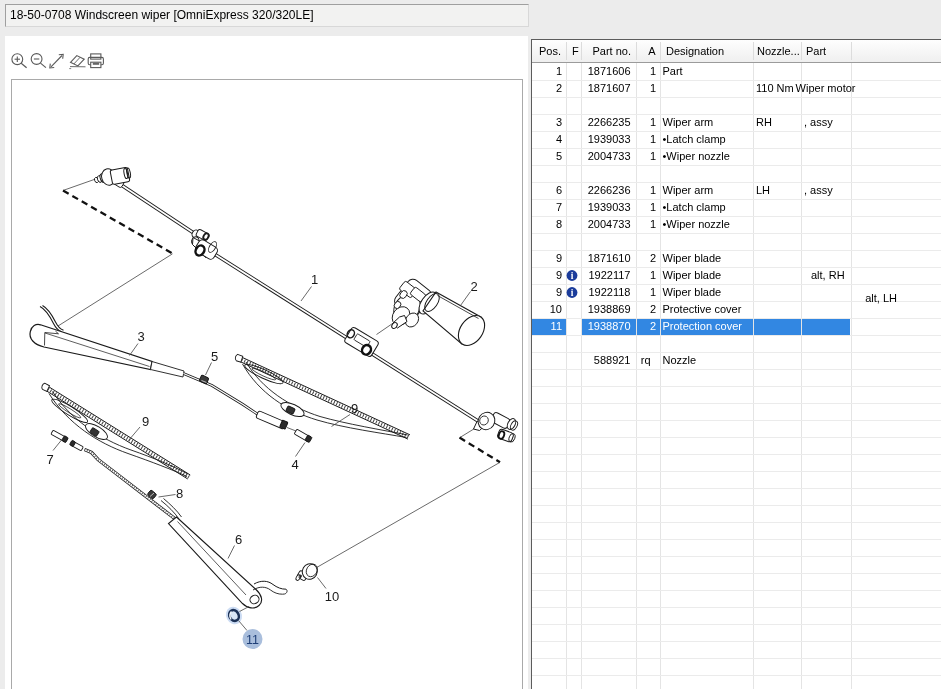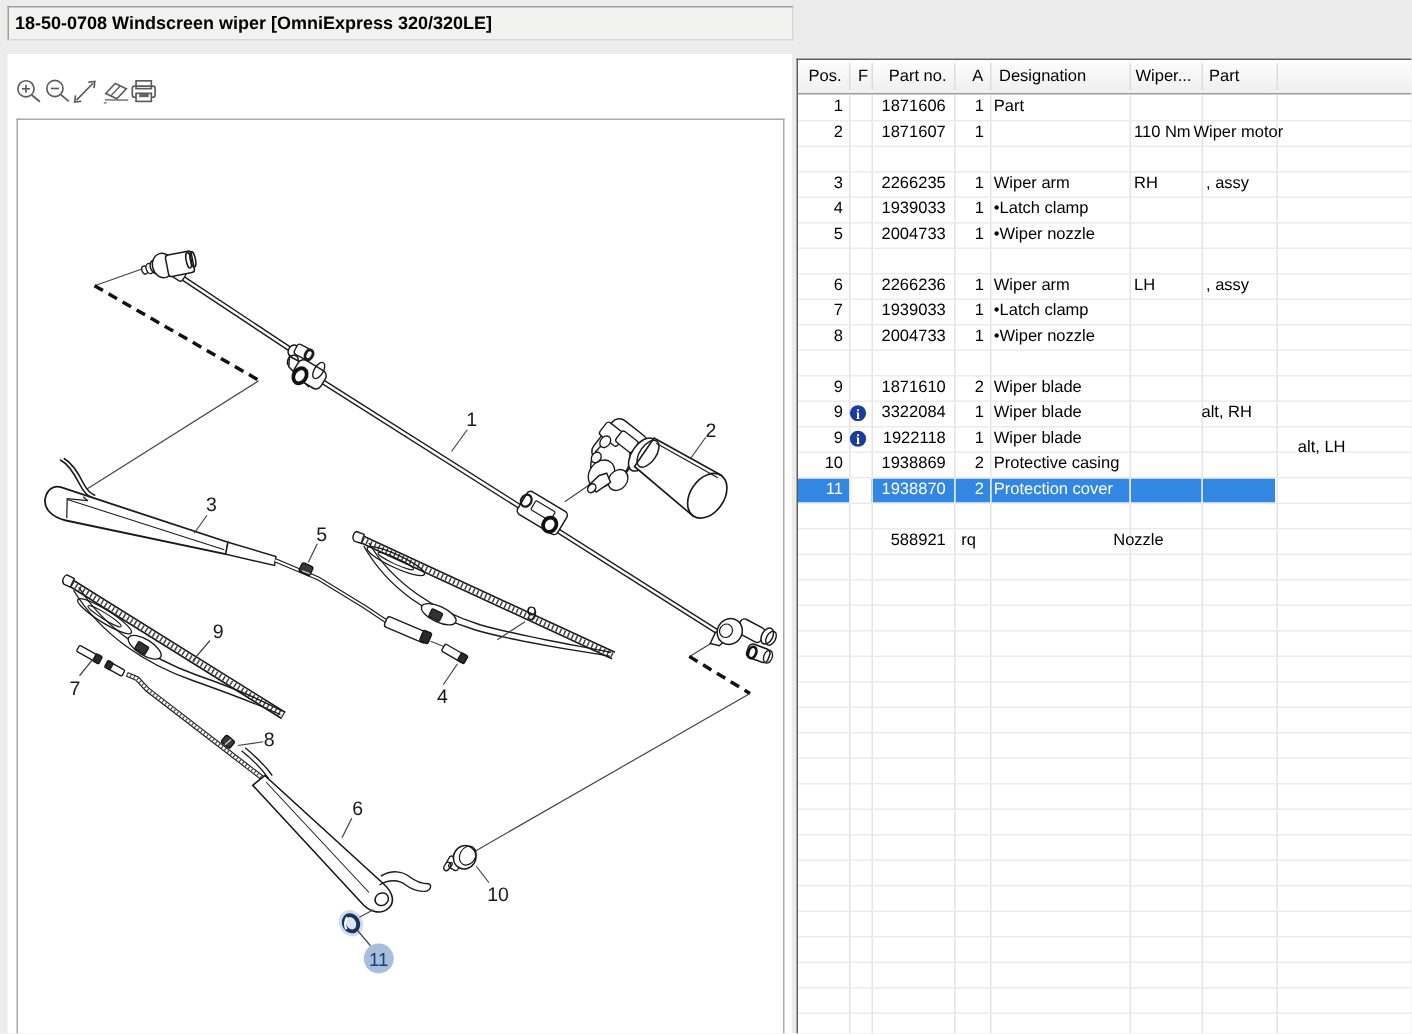--- a/index.html
+++ b/index.html
@@ -1,17 +1,17 @@
 <!DOCTYPE html>
 <html><head><meta charset="utf-8"><style>
 * {margin:0;padding:0}
 html,body {width:941px;height:689px;background:#ececec;font-family:"Liberation Sans",sans-serif;position:relative;overflow:hidden}
 .titlebar {position:absolute;left:5px;top:4px;width:518px;height:21px;background:#f2f2f1;
   border:1px solid #9f9f9f;border-bottom-color:#d8d8d8;border-right-color:#d8d8d8;
-  font-size:12px;font-weight:bold;line-height:21px;padding-left:4px;color:#000}
+  font-size:12px;font-weight:normal;line-height:21px;padding-left:4px;color:#000}
 .panel {position:absolute;left:5px;top:36px;width:523px;height:653px;background:#fff}
 .canvas {position:absolute;left:11px;top:79px;width:512px;height:610px;border:1px solid #a9a9a9;border-bottom:none;background:#fff;box-sizing:border-box}
 .tbl {position:absolute;left:531px;top:39px;width:410px;height:650px;background:#fff;
   border-left:1px solid #5c5c5c;border-top:1px solid #5c5c5c;box-sizing:border-box}
 .hdr {position:absolute;left:532px;top:40px;width:409px;height:22px;
   background:linear-gradient(#fefefe,#efefef);border-bottom:1px solid #9b9b9b}
 .hc {position:absolute;top:40px;height:22px;line-height:22px;font-size:11px;color:#000;white-space:nowrap}
 .t {font-size:11px}
 </style></head>
 <body>
@@ -186,21 +186,21 @@
 <circle cx="252.5" cy="639" r="10" fill="#a9bedc"></circle>
 <text x="252.5" y="643.8" font-size="12.5" fill="#1f3f77" text-anchor="middle" font-family="Liberation Sans, sans-serif">11</text>
 </svg>
 <div class="tbl"></div>
 <div class="hdr"></div>
 <div class="hc" style="left:532px;width:29px;text-align:right">Pos.</div>
 <div class="hc" style="left:572px;width:7px;overflow:hidden">F</div>
 <div class="hc" style="left:580px;width:51px;text-align:right">Part no.</div>
 <div class="hc" style="left:630px;width:25.5px;text-align:right">A</div>
 <div class="hc" style="left:666px">Designation</div>
-<div class="hc" style="left:757px">Wiper...</div>
+<div class="hc" style="left:757px">Nozzle...</div>
 <div class="hc" style="left:806px">Part</div>
 <div style="position:absolute;left:565.5px;top:42px;width:1px;height:18px;background:#dcdcdc"></div>
 <div style="position:absolute;left:580.5px;top:42px;width:1px;height:18px;background:#dcdcdc"></div>
 <div style="position:absolute;left:635.5px;top:42px;width:1px;height:18px;background:#dcdcdc"></div>
 <div style="position:absolute;left:659.5px;top:42px;width:1px;height:18px;background:#dcdcdc"></div>
 <div style="position:absolute;left:753px;top:42px;width:1px;height:18px;background:#dcdcdc"></div>
 <div style="position:absolute;left:801px;top:42px;width:1px;height:18px;background:#dcdcdc"></div>
 <div style="position:absolute;left:851px;top:42px;width:1px;height:18px;background:#dcdcdc"></div>
 <div class="t">
 <div style="position:absolute;left:532px;top:319px;width:33.5px;height:16px;background:#3287e2"></div>
@@ -291,37 +291,37 @@
 <div style="position:absolute;left:659.5px;top:216px;width:200px;height:17px;line-height:17px;text-align:left;color:#000;padding-right:4px;padding-left:3px;box-sizing:border-box;white-space:nowrap;overflow:visible">•Wiper nozzle</div>
 <div style="position:absolute;left:532px;top:250px;width:33.5px;height:17px;line-height:17px;text-align:right;color:#000;padding-right:3.5px;padding-left:0px;box-sizing:border-box;white-space:nowrap;overflow:visible">9</div>
 <div style="position:absolute;left:580.5px;top:250px;width:55.0px;height:17px;line-height:17px;text-align:right;color:#000;padding-right:5px;padding-left:0px;box-sizing:border-box;white-space:nowrap;overflow:visible">1871610</div>
 <div style="position:absolute;left:635.5px;top:250px;width:24.0px;height:17px;line-height:17px;text-align:right;color:#000;padding-right:3.5px;padding-left:0px;box-sizing:border-box;white-space:nowrap;overflow:visible">2</div>
 <div style="position:absolute;left:659.5px;top:250px;width:200px;height:17px;line-height:17px;text-align:left;color:#000;padding-right:4px;padding-left:3px;box-sizing:border-box;white-space:nowrap;overflow:visible">Wiper blade</div>
 <div style="position:absolute;left:532px;top:267px;width:33.5px;height:17px;line-height:17px;text-align:right;color:#000;padding-right:3.5px;padding-left:0px;box-sizing:border-box;white-space:nowrap;overflow:visible">9</div>
 <svg style="position:absolute;left:565px;top:267px" width="15" height="17">
       <circle cx="7" cy="8.5" r="5.4" fill="#1b3c9b"></circle>
       <text x="7" y="12.2" font-size="9.5" font-weight="bold" fill="#fff" text-anchor="middle" font-family="Liberation Serif, serif">i</text>
     </svg>
-<div style="position:absolute;left:580.5px;top:267px;width:55.0px;height:17px;line-height:17px;text-align:right;color:#000;padding-right:5px;padding-left:0px;box-sizing:border-box;white-space:nowrap;overflow:visible">3322084</div>
+<div style="position:absolute;left:580.5px;top:267px;width:55.0px;height:17px;line-height:17px;text-align:right;color:#000;padding-right:5px;padding-left:0px;box-sizing:border-box;white-space:nowrap;overflow:visible">1922117</div>
 <div style="position:absolute;left:635.5px;top:267px;width:24.0px;height:17px;line-height:17px;text-align:right;color:#000;padding-right:3.5px;padding-left:0px;box-sizing:border-box;white-space:nowrap;overflow:visible">1</div>
 <div style="position:absolute;left:659.5px;top:267px;width:200px;height:17px;line-height:17px;text-align:left;color:#000;padding-right:4px;padding-left:3px;box-sizing:border-box;white-space:nowrap;overflow:visible">Wiper blade</div>
-<div style="position:absolute;left:801px;top:267px;width:100px;height:17px;line-height:17px;text-align:left;color:#000;padding-right:4px;padding-left:0;box-sizing:border-box;white-space:nowrap;overflow:visible">alt, RH</div>
+<div style="position:absolute;left:801px;top:267px;width:100px;height:17px;line-height:17px;text-align:left;color:#000;padding-right:4px;padding-left:10px;box-sizing:border-box;white-space:nowrap;overflow:visible">alt, RH</div>
 <div style="position:absolute;left:532px;top:284px;width:33.5px;height:17px;line-height:17px;text-align:right;color:#000;padding-right:3.5px;padding-left:0px;box-sizing:border-box;white-space:nowrap;overflow:visible">9</div>
 <svg style="position:absolute;left:565px;top:284px" width="15" height="17">
       <circle cx="7" cy="8.5" r="5.4" fill="#1b3c9b"></circle>
       <text x="7" y="12.2" font-size="9.5" font-weight="bold" fill="#fff" text-anchor="middle" font-family="Liberation Serif, serif">i</text>
     </svg>
 <div style="position:absolute;left:580.5px;top:284px;width:55.0px;height:17px;line-height:17px;text-align:right;color:#000;padding-right:5px;padding-left:0px;box-sizing:border-box;white-space:nowrap;overflow:visible">1922118</div>
 <div style="position:absolute;left:635.5px;top:284px;width:24.0px;height:17px;line-height:17px;text-align:right;color:#000;padding-right:3.5px;padding-left:0px;box-sizing:border-box;white-space:nowrap;overflow:visible">1</div>
 <div style="position:absolute;left:659.5px;top:284px;width:200px;height:17px;line-height:17px;text-align:left;color:#000;padding-right:4px;padding-left:3px;box-sizing:border-box;white-space:nowrap;overflow:visible">Wiper blade</div>
 <div style="position:absolute;left:801px;top:290px;width:100px;height:17px;line-height:17px;text-align:right;color:#000;padding-right:4px;padding-left:3px;box-sizing:border-box;white-space:nowrap;overflow:visible">alt, LH</div>
 <div style="position:absolute;left:532px;top:301px;width:33.5px;height:17px;line-height:17px;text-align:right;color:#000;padding-right:3.5px;padding-left:0px;box-sizing:border-box;white-space:nowrap;overflow:visible">10</div>
 <div style="position:absolute;left:580.5px;top:301px;width:55.0px;height:17px;line-height:17px;text-align:right;color:#000;padding-right:5px;padding-left:0px;box-sizing:border-box;white-space:nowrap;overflow:visible">1938869</div>
 <div style="position:absolute;left:635.5px;top:301px;width:24.0px;height:17px;line-height:17px;text-align:right;color:#000;padding-right:3.5px;padding-left:0px;box-sizing:border-box;white-space:nowrap;overflow:visible">2</div>
-<div style="position:absolute;left:659.5px;top:301px;width:200px;height:17px;line-height:17px;text-align:left;color:#000;padding-right:4px;padding-left:3px;box-sizing:border-box;white-space:nowrap;overflow:visible">Protective casing</div>
+<div style="position:absolute;left:659.5px;top:301px;width:200px;height:17px;line-height:17px;text-align:left;color:#000;padding-right:4px;padding-left:3px;box-sizing:border-box;white-space:nowrap;overflow:visible">Protective cover</div>
 <div style="position:absolute;left:532px;top:318px;width:33.5px;height:17px;line-height:17px;text-align:right;color:#fff;padding-right:3.5px;padding-left:0px;box-sizing:border-box;white-space:nowrap;overflow:visible">11</div>
 <div style="position:absolute;left:580.5px;top:318px;width:55.0px;height:17px;line-height:17px;text-align:right;color:#fff;padding-right:5px;padding-left:0px;box-sizing:border-box;white-space:nowrap;overflow:visible">1938870</div>
 <div style="position:absolute;left:635.5px;top:318px;width:24.0px;height:17px;line-height:17px;text-align:right;color:#fff;padding-right:3.5px;padding-left:0px;box-sizing:border-box;white-space:nowrap;overflow:visible">2</div>
 <div style="position:absolute;left:659.5px;top:318px;width:200px;height:17px;line-height:17px;text-align:left;color:#fff;padding-right:4px;padding-left:3px;box-sizing:border-box;white-space:nowrap;overflow:visible">Protection cover</div>
 <div style="position:absolute;left:580.5px;top:352px;width:55.0px;height:17px;line-height:17px;text-align:right;color:#000;padding-right:5px;padding-left:0px;box-sizing:border-box;white-space:nowrap;overflow:visible">588921</div>
 <div style="position:absolute;left:635.5px;top:352px;width:24.0px;height:17px;line-height:17px;text-align:center;color:#000;padding-right:3.5px;padding-left:0px;box-sizing:border-box;white-space:nowrap;overflow:visible">rq</div>
-<div style="position:absolute;left:659.5px;top:352px;width:200px;height:17px;line-height:17px;text-align:center;color:#000;padding-right:4px;padding-left:3px;box-sizing:border-box;white-space:nowrap;overflow:visible">Nozzle</div>
+<div style="position:absolute;left:659.5px;top:352px;width:200px;height:17px;line-height:17px;text-align:left;color:#000;padding-right:4px;padding-left:3px;box-sizing:border-box;white-space:nowrap;overflow:visible">Nozzle</div>
 </div>
 
 </body></html>

